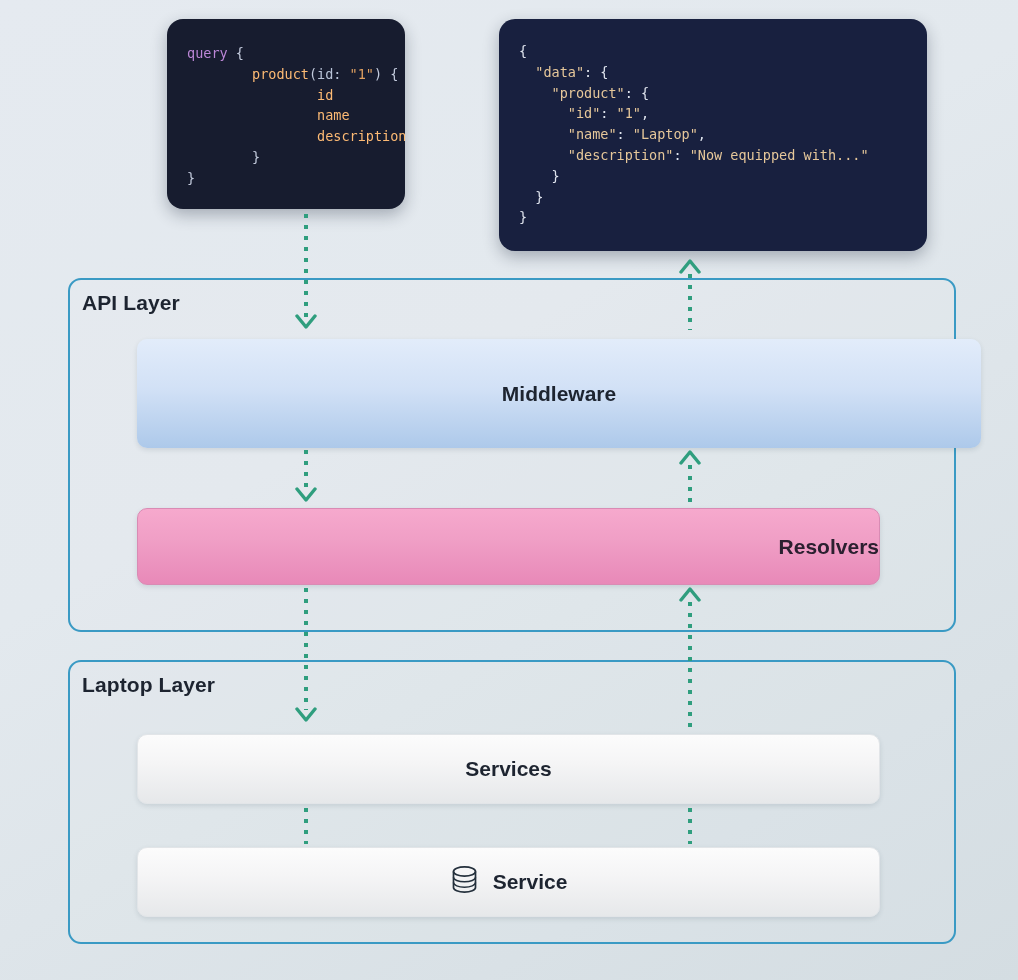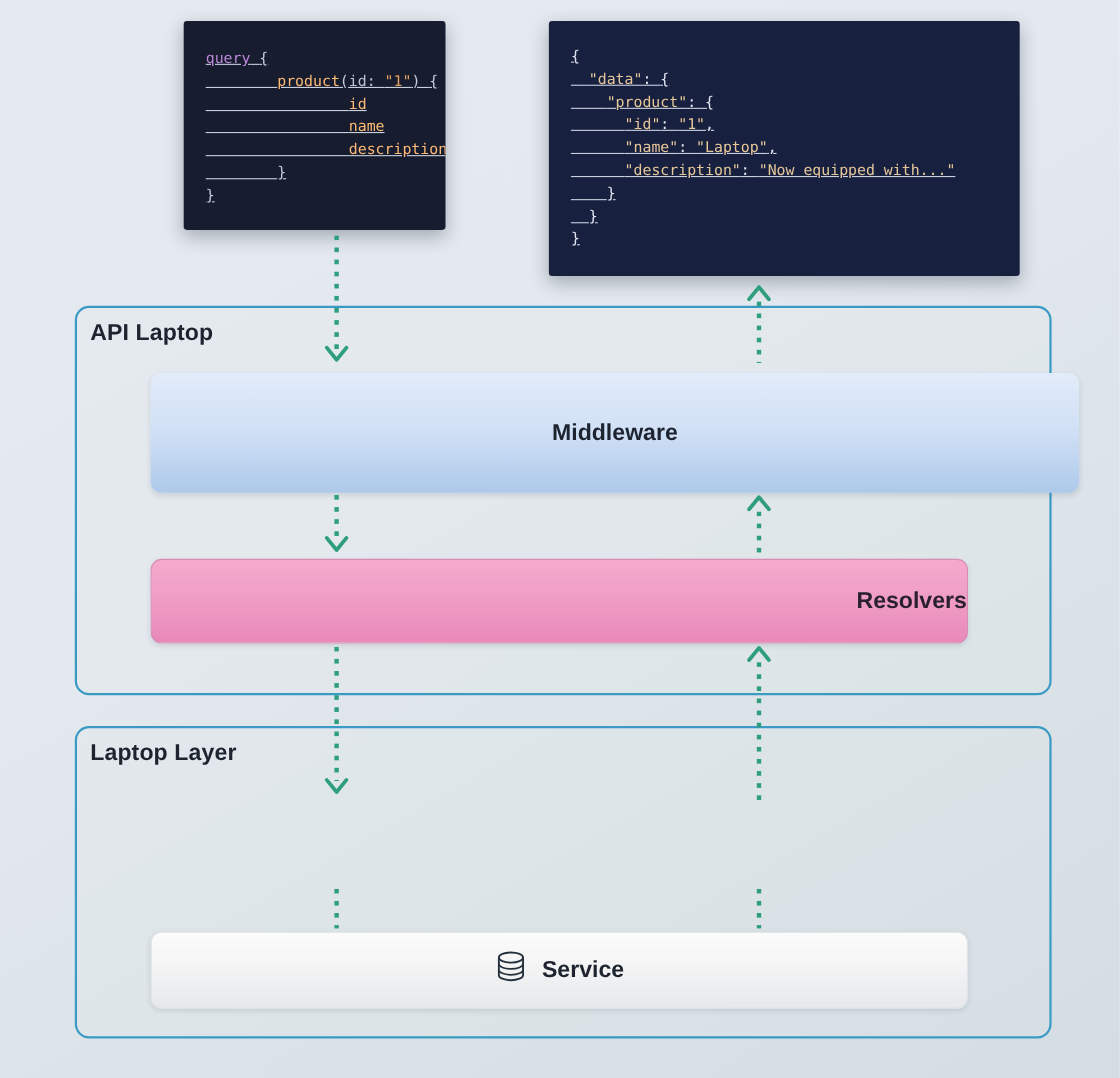--- a/index.html
+++ b/index.html
@@ -20,29 +20,28 @@
     position: absolute;
     inset: 0;
     width: 1018px;
     height: 980px;
   }
 
   
   .code-panel {
     position: absolute;
     background: #161b2e;
-    border-radius: 3px;
+    border-radius: 16px;
     box-shadow: 0 6px 16px rgba(20,30,50,0.30);
     font-family: "DejaVu Sans Mono", "Liberation Mono", monospace;
     font-size: 13.5px;
     line-height: 20.8px;
     white-space: pre;
     color: #c8d0e0;
     overflow: hidden;
-    text-decoration: underline;
   }
 
   #query-panel {
     left: 167px;
     top: 19px;
     width: 238px;
     height: 190px;
     padding: 24px 18px 18px 20px;
     background: #171c2f;
   }
@@ -144,35 +143,38 @@
 </head>
 <body>
 
 <div id="stage">
 
   <div class="code-panel" id="query-panel"><div><span class="tok-kw">query</span><span class="tok-punct"> </span><span class="tok-punct">{</span></div><div>        <span class="tok-field">product</span><span class="tok-punct">(</span><span class="tok-arg">id: </span><span class="tok-num">"1"</span><span class="tok-punct">) </span><span class="tok-punct">{</span></div><div>                <span class="tok-field">id</span></div><div>                <span class="tok-field">name</span></div><div>                <span class="tok-field">description</span></div><div>        <span class="tok-punct">}</span></div><div><span class="tok-punct">}</span></div></div>
 
   <div class="code-panel" id="response-panel"><div><span class="tok-jpunct">{</span></div><div>  <span class="tok-jkey">"data"</span><span class="tok-jpunct">: </span><span class="tok-jpunct">{</span></div><div>    <span class="tok-jkey">"product"</span><span class="tok-jpunct">: </span><span class="tok-jpunct">{</span></div><div>      <span class="tok-jkey">"id"</span><span class="tok-jpunct">: </span><span class="tok-jstr">"1"</span><span class="tok-jpunct">,</span></div><div>      <span class="tok-jkey">"name"</span><span class="tok-jpunct">: </span><span class="tok-jstr">"Laptop"</span><span class="tok-jpunct">,</span></div><div>      <span class="tok-jkey">"description"</span><span class="tok-jpunct">: </span><span class="tok-jstr">"Now equipped with..."</span></div><div>    <span class="tok-jpunct">}</span></div><div>  <span class="tok-jpunct">}</span></div><div><span class="tok-jpunct">}</span></div></div>
 
   <div class="layer" id="api-layer">
-    <div class="layer-title">API Laptop</div>
+    <div class="layer-title">API Layer</div>
   </div>
 
   <div class="layer" id="service-layer">
     <div class="layer-title">Laptop Layer</div>
   </div>
 
   <div class="node" id="node-middleware">
     <span>Middleware</span>
   </div>
 
   <div class="node" id="node-resolvers">
     <span>Resolvers</span>
   </div>
 
+  <div class="node" id="node-services">
+    <span>Services</span>
+  </div>
 
   <div class="node" id="node-database">
     <span class="db-icon">
       <svg width="29" height="32" viewBox="0 0 29 32" aria-hidden="true">
         <ellipse cx="14.5" cy="7.5" rx="11" ry="4.6" fill="none" stroke="#24303c" stroke-width="1.7"></ellipse>
         <path d="M3.5 7.5 v16 a11 4.6 0 0 0 22 0 v-16" fill="none" stroke="#24303c" stroke-width="1.7"></path>
         <path d="M3.5 13.2 a11 4.6 0 0 0 22 0" fill="none" stroke="#24303c" stroke-width="1.5"></path>
         <path d="M3.5 18.6 a11 4.6 0 0 0 22 0" fill="none" stroke="#24303c" stroke-width="1.5"></path>
       </svg>
     </span>

